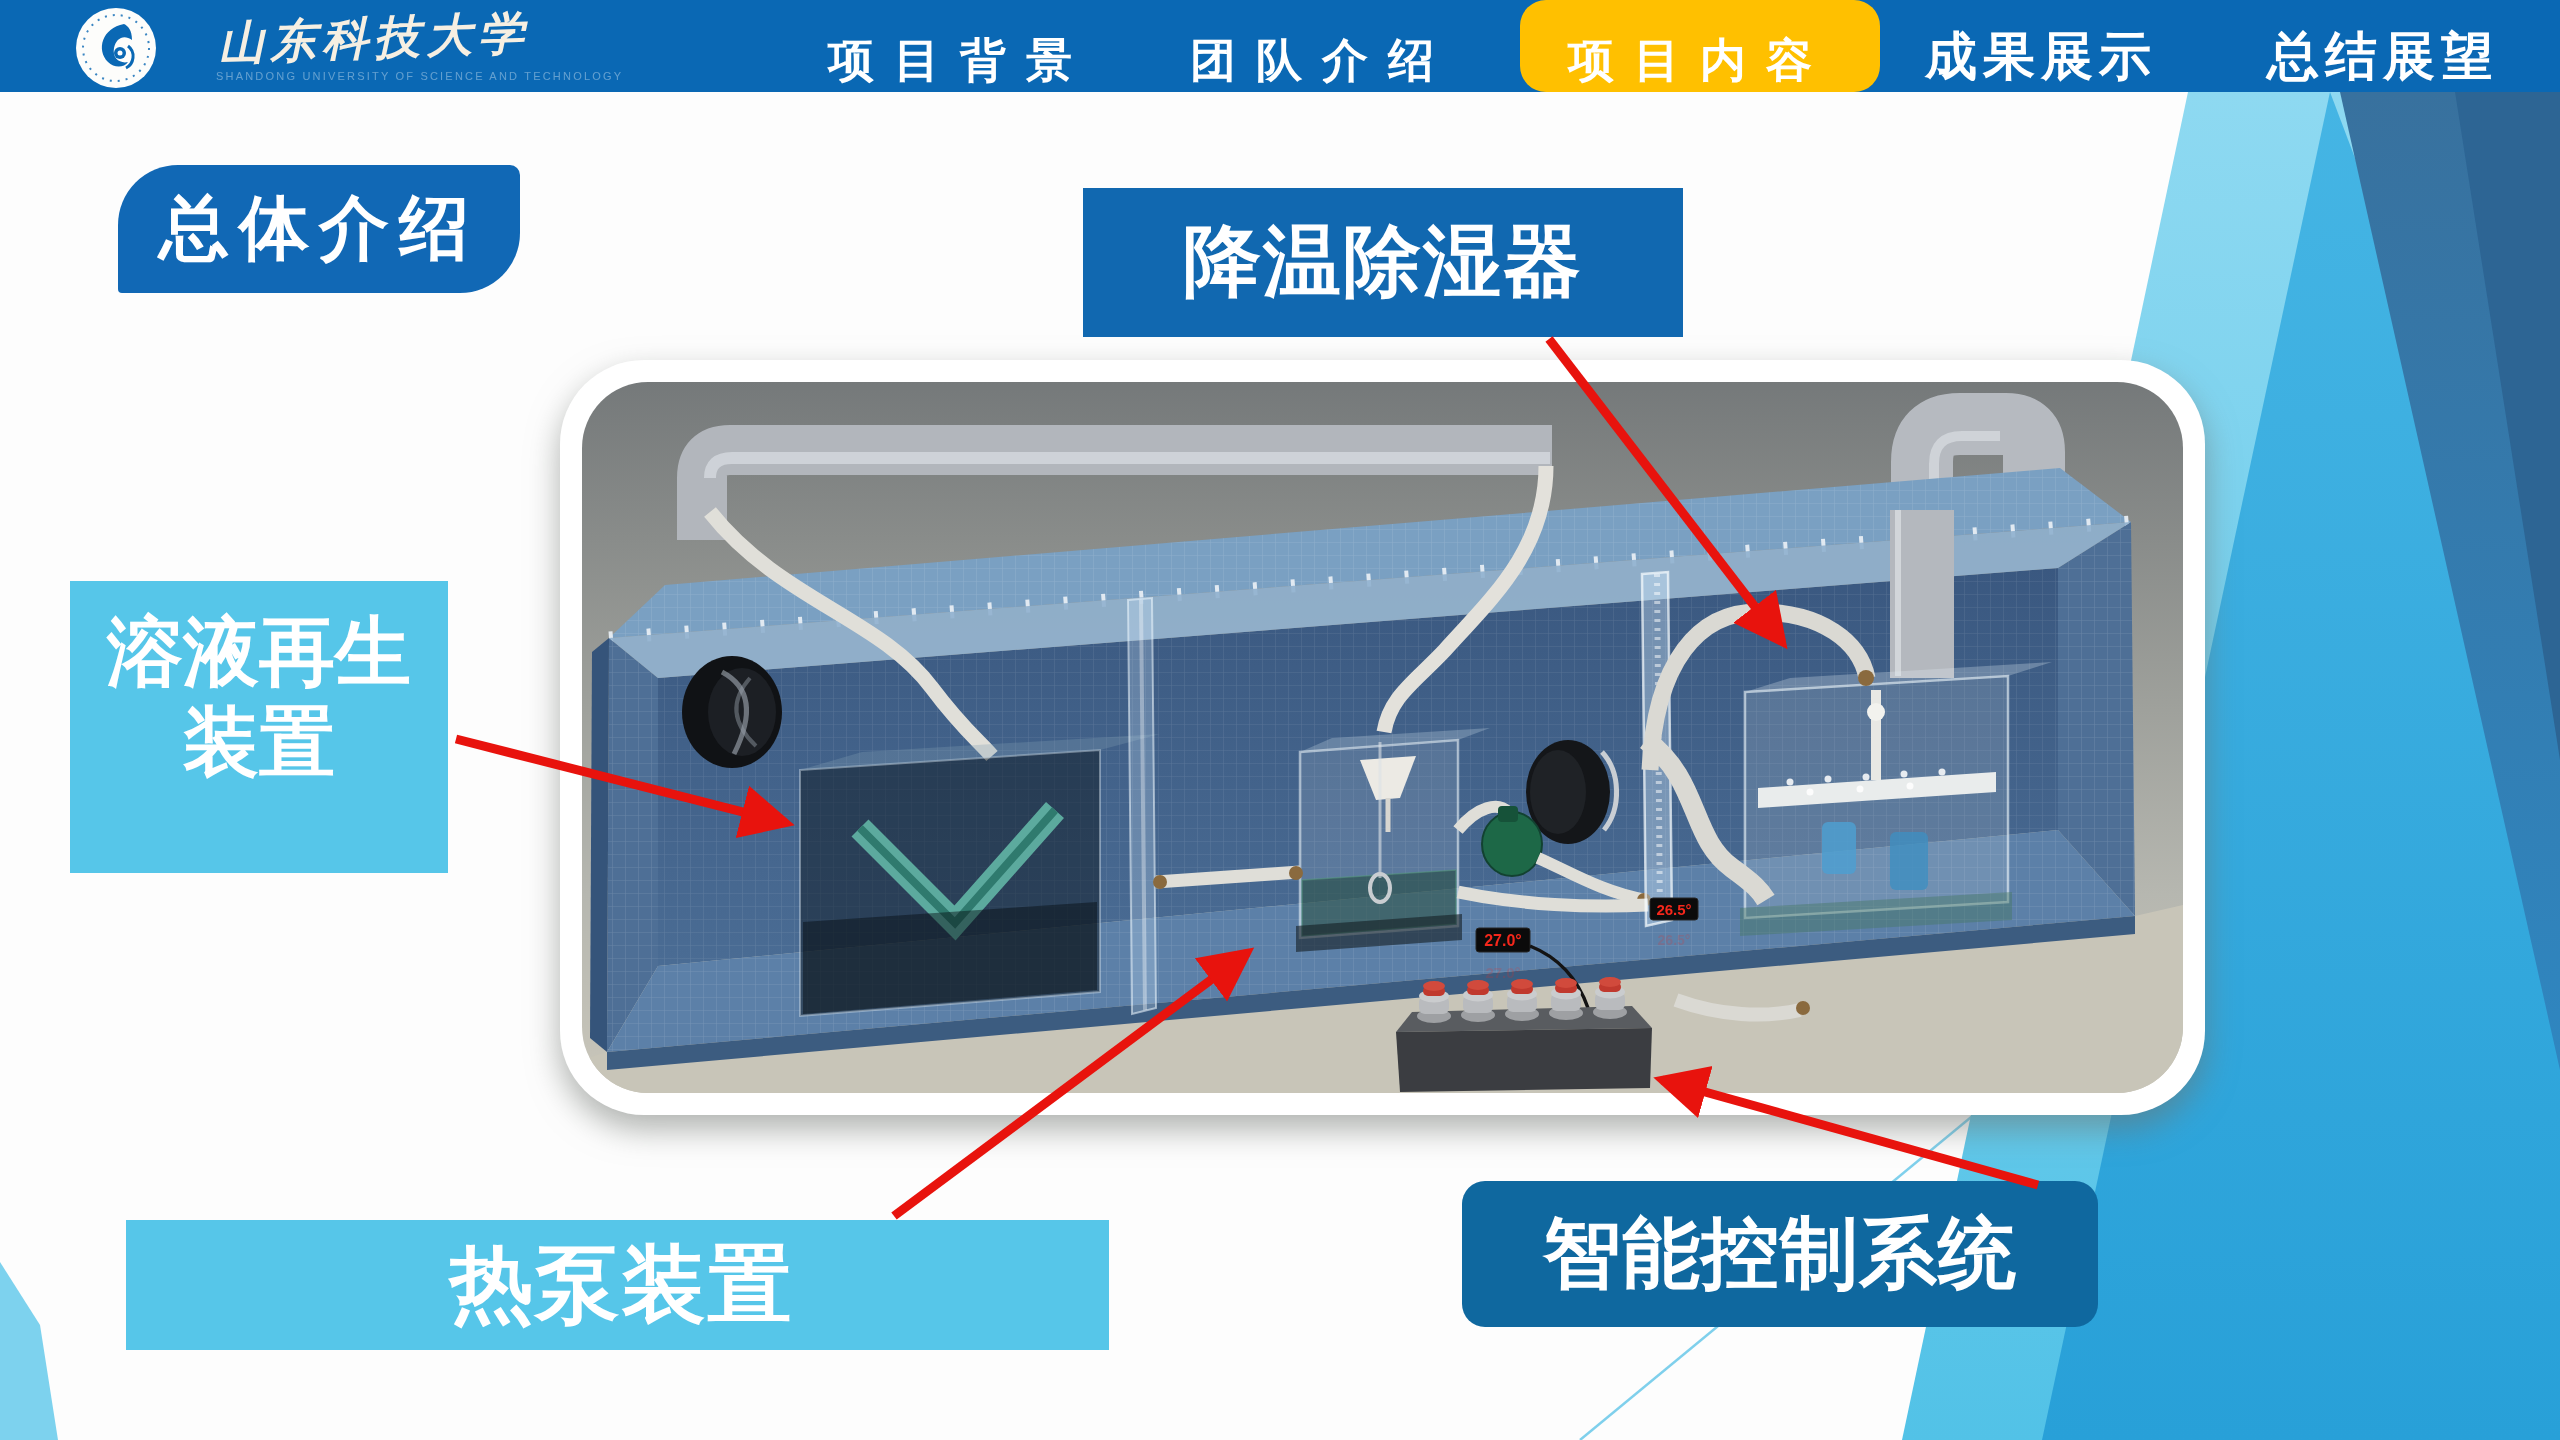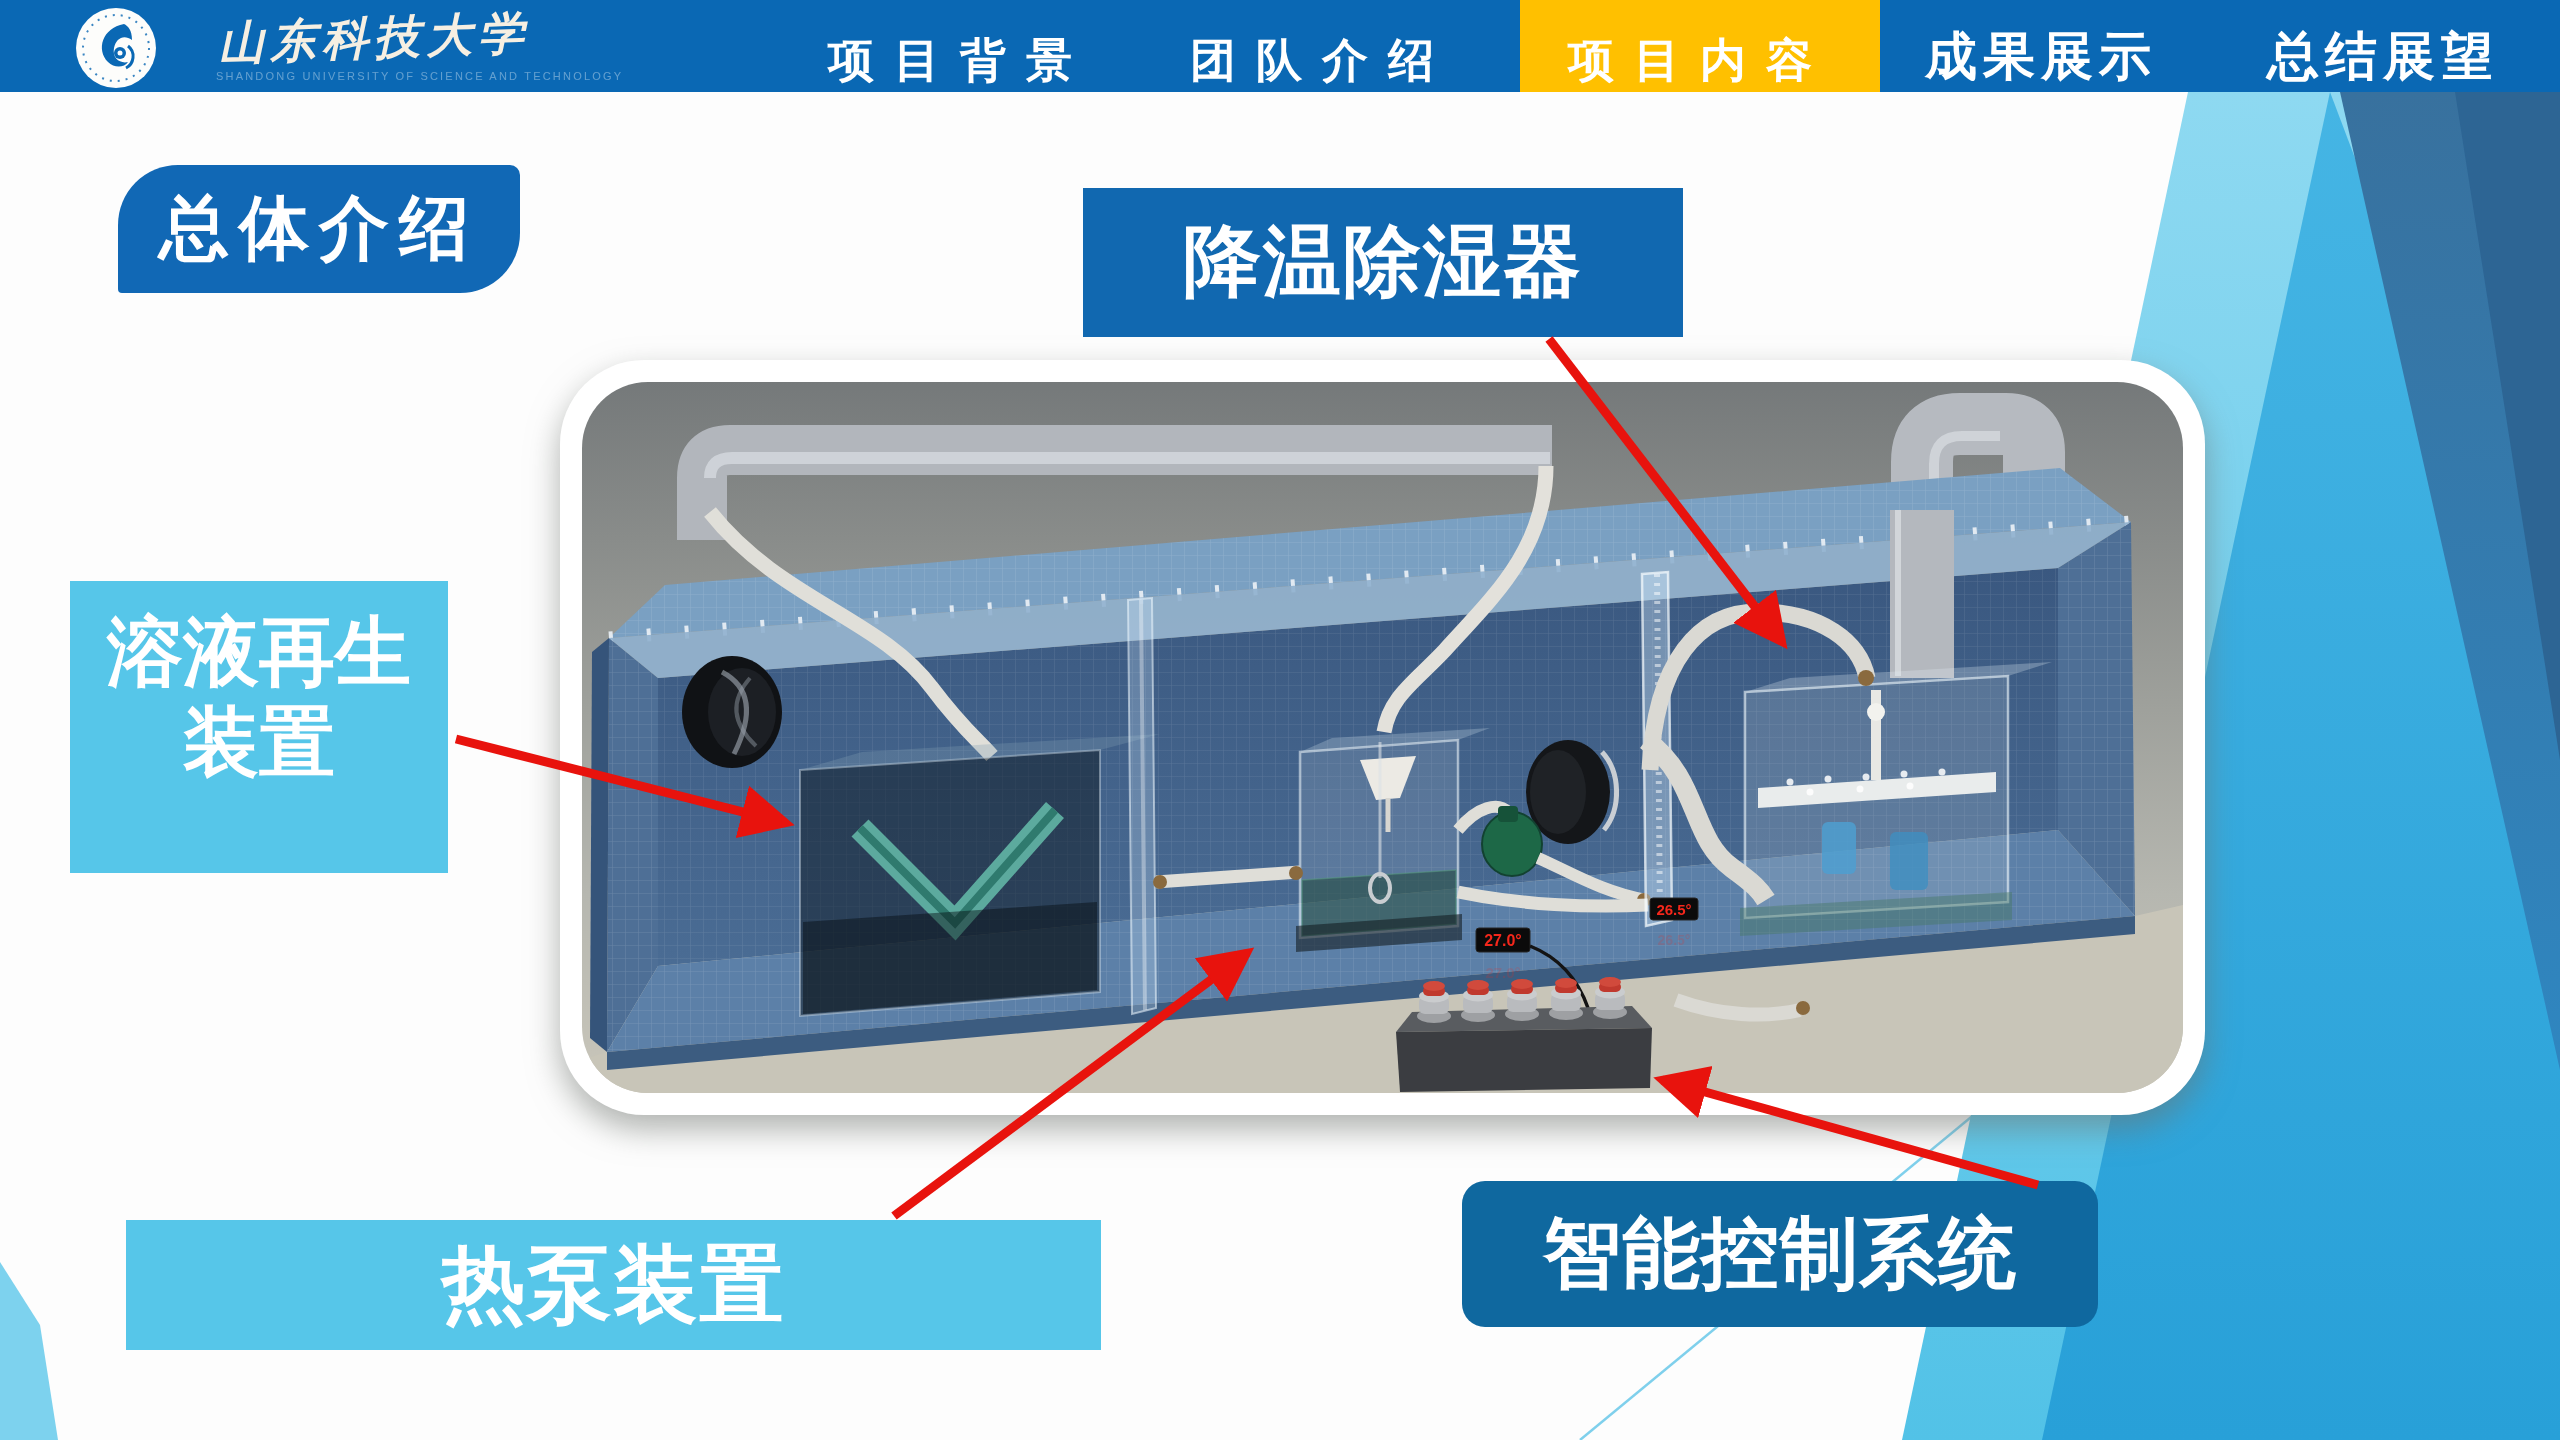--- a/index.html
+++ b/index.html
@@ -11,35 +11,35 @@
   .logo-seal{position:absolute;left:62px;top:6px;width:108px;height:84px;}
   .logo-callig{position:absolute;left:218px;top:8px;width:300px;height:60px;color:#F6EFE2;
       font-family:"Liberation Serif",serif;font-style:italic;font-weight:bold;font-size:46px;
       letter-spacing:6px;transform:rotate(-2deg);white-space:nowrap;}
   .logo-sub{position:absolute;left:216px;top:70px;width:300px;color:#CFE3F2;opacity:.45;
       font-size:11px;letter-spacing:2.2px;white-space:nowrap;}
   .nav-item{position:absolute;top:0;height:92px;display:flex;align-items:flex-end;justify-content:center;
       box-sizing:border-box;color:#fff;white-space:nowrap;cursor:pointer;}
   .nav-serif{font-family:"Liberation Serif",serif;font-weight:bold;font-size:46px;letter-spacing:20px;}
   .nav-bold{font-family:"Liberation Sans",sans-serif;font-weight:900;font-size:52px;letter-spacing:6px;}
-  .nav-item.active{background:#FFC000;}
+  .nav-item.active{background:#FFC000;border-radius:26px;}
   
   .badge{position:absolute;left:118px;top:165px;width:402px;height:128px;background:#1168B5;
       border-radius:60px 10px 60px 4px;display:flex;align-items:center;justify-content:center;
       color:#fff;font-family:Liberation Serif, serif;font-weight:bold;font-size:70px;letter-spacing:10px;z-index:10;}
   
   .machine-card{position:absolute;left:560px;top:360px;width:1645px;height:755px;z-index:5;
       filter:drop-shadow(0 14px 16px rgba(110,115,110,.55));}
   
   .callout{position:absolute;display:flex;align-items:center;justify-content:center;color:#fff;
       font-weight:900;z-index:20;text-align:center;}
   .co-top{left:1083px;top:188px;width:600px;height:149px;background:#1168B0;font-size:78px;letter-spacing:2px;}
   .co-left{left:70px;top:581px;width:378px;height:292px;background:#56C6E9;font-size:76px;
       line-height:1.18;align-items:flex-start;padding-top:26px;box-sizing:border-box;}
-  .co-bl{left:126px;top:1220px;width:975px;height:130px;background:#56C6E9;font-size:84px;letter-spacing:2px;}
+  .co-bl{left:126px;top:1220px;width:975px;height:130px;background:#56C6E9;font-size:84px;letter-spacing:2px;padding-left:8px;}
   .co-br{left:1462px;top:1181px;width:636px;height:146px;background:#0F689F;font-size:78px;letter-spacing:1px;border-radius:23px;}
   .decor,.arrows{position:absolute;left:0;top:0;width:2560px;height:1440px;}
   .decor{z-index:1;} .arrows{z-index:25;pointer-events:none;}
 </style>
 </head>
 <body>
 
 <div class="stage">
 
   <svg class="decor" viewBox="0 0 2560 1440">

